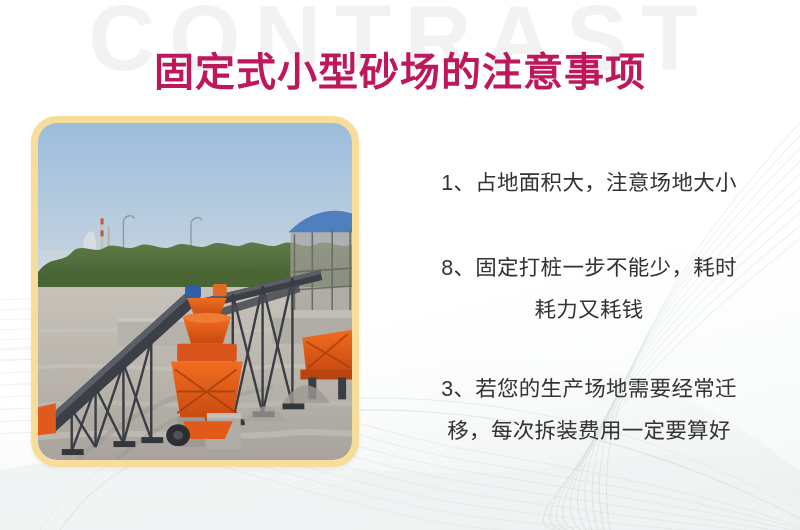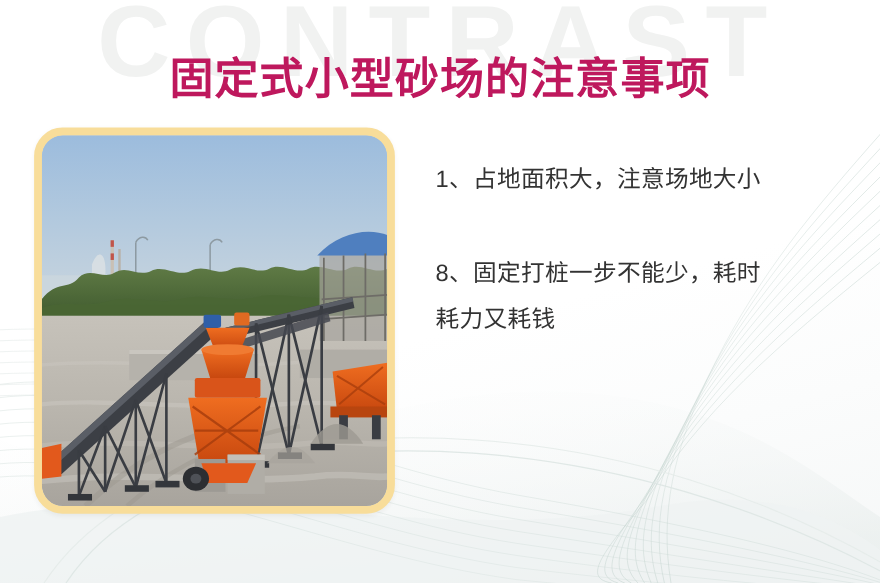--- a/index.html
+++ b/index.html
@@ -80,22 +80,23 @@
     border-radius: 19px;
     overflow: hidden;
     background: #b9c9dc;
   }
   .photo-inner svg { display: block; width: 100%; height: 100%; }
 
   
   .bullets {
     position: absolute;
     left: 396px;
-    top: 120px;
+    top: 140px;
     width: 386px;
+    text-align: center;
   }
   .bullet {
     color: #333333;
     font-size: 21.5px;
     line-height: 42px;
     letter-spacing: 0.3px;
     margin-bottom: 18px;
     white-space: pre-line;
   }
   .bullet:last-child { margin-bottom: 0; }
@@ -317,15 +318,17 @@
         <path d="M246,282 C262,258 278,258 294,282 Z" fill="#9e9a92" opacity="0.8"></path>
         <path d="M206,300 C222,280 236,280 250,300 Z" fill="#a8a49c" opacity="0.7"></path>
       </svg>
     </div>
   </div>
 
   <div class="bullets">
     <p class="bullet b1">1、占地面积大，注意场地大小</p>
     <p class="bullet b2">8、固定打桩一步不能少，耗时
 耗力又耗钱</p>
+    <p class="bullet">3、若您的生产场地需要经常迁
+移，每次拆装费用一定要算好</p>
   </div>
 
 </div>
 
 </body></html>

